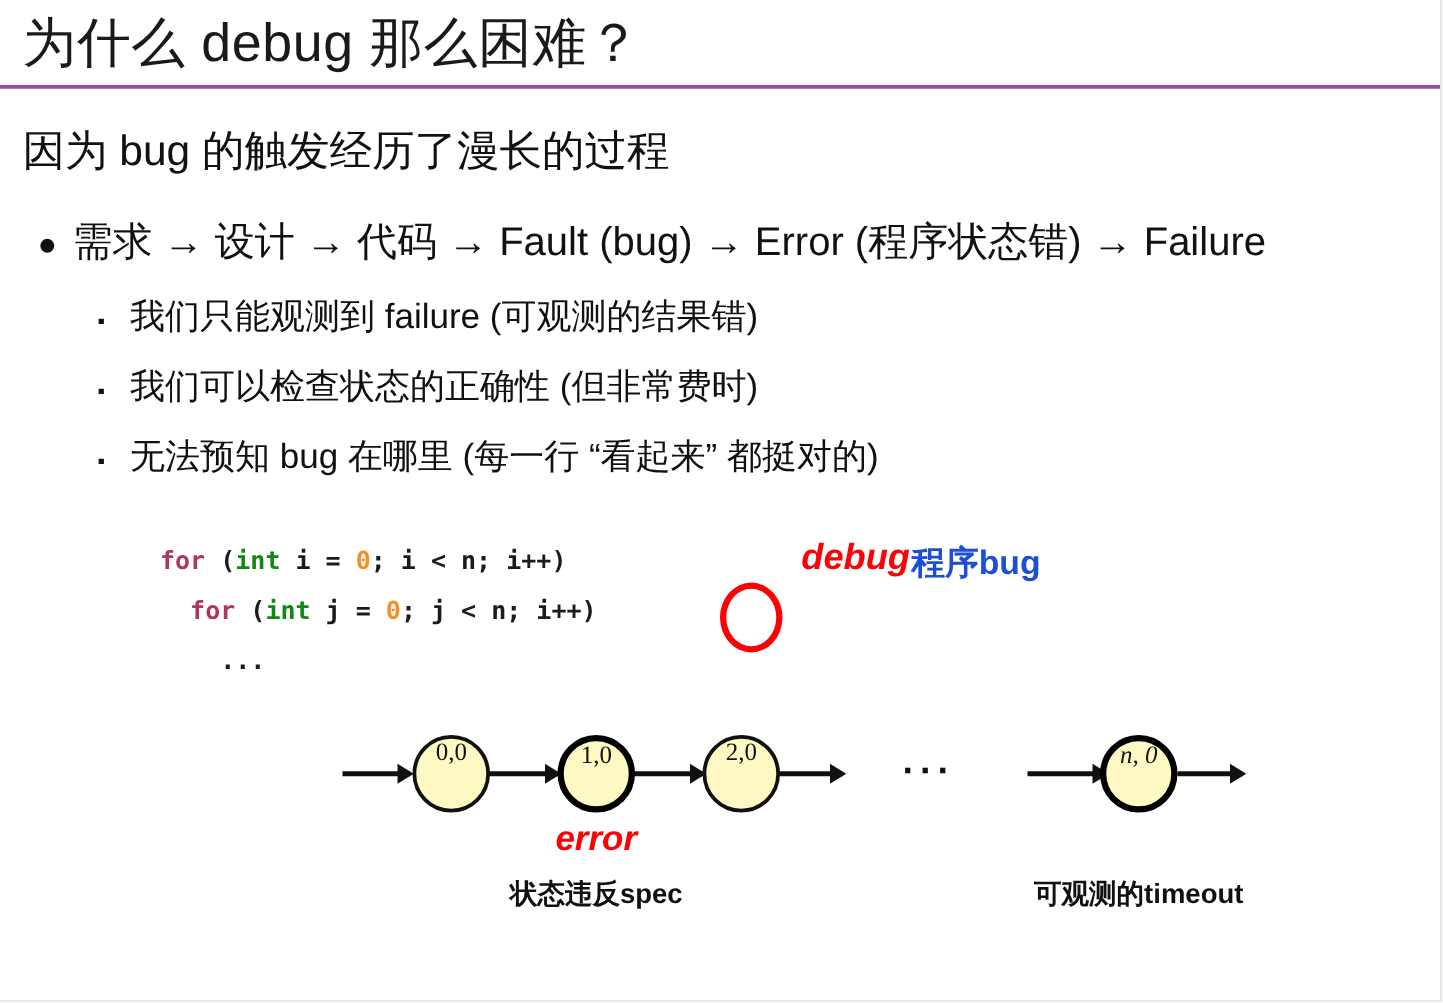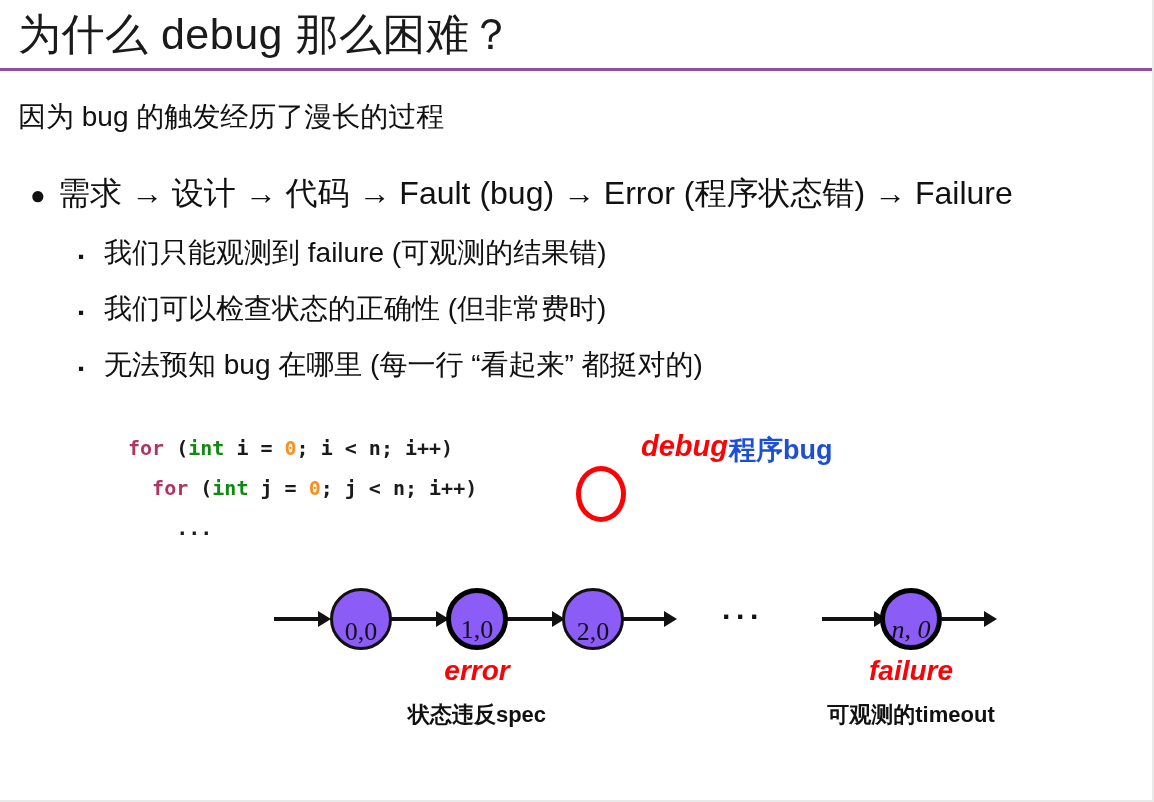--- a/index.html
+++ b/index.html
@@ -40,21 +40,21 @@
     width: 1152px;
     height: 3px;
     background: #8f4f9e;
   }
 
   
   #lead {
     position: absolute;
     left: 18px;
     top: 98px;
-    font-size: 28px;
+    font-size: 34px;
     font-weight: 400;
     color: #111111;
     white-space: nowrap;
   }
 
   .bullet-l1 {
     position: absolute;
     left: 30px;
     font-size: 32px;
     color: #111111;
@@ -145,25 +145,25 @@
     width: 740px;
     height: 200px;
   }
   .node {
     position: absolute;
     width: 62px;
     height: 62px;
     border-radius: 50%;
     box-sizing: border-box;
     display: flex;
-    align-items: flex-end;
+    align-items: flex-start;
     justify-content: center;
-    background: #8b5cf6;
+    background: #fef9c3;
     font-family: "Liberation Serif", "DejaVu Serif", serif;
-    font-size: 26px;
+    font-size: 20px;
     color: #111111;
     z-index: 2;
   }
   .node.black { border: 3px solid #111111; }
   .node.red   { border: 5px solid #000000; }
   .node.ital  { font-style: italic; }
 
   .arrow {
     position: absolute;
     height: 4px;
@@ -270,18 +270,17 @@
     <div class="arrow" style="left:562px; top:57px; width:62px;"></div>
     <div class="node red ital" style="left:620px; top:28px;">
       <span>n, 0</span>
     </div>
 
     <div class="arrow" style="left:682px; top:57px; width:52px;"></div>
 
     <div class="diagram-tag" style="left:157px; top:95px; width:120px;">error</div>
     <div class="diagram-caption" style="left:117px; top:140px; width:200px;">状态违反spec</div>
 
-    <div class="diagram-tag" style="left:581px; top:95px; width:140px;">failure</div>
     <div class="diagram-caption" style="left:521px; top:140px; width:260px;">可观测的timeout</div>
 
   </div>
 
 </div>
 
 </body></html>

